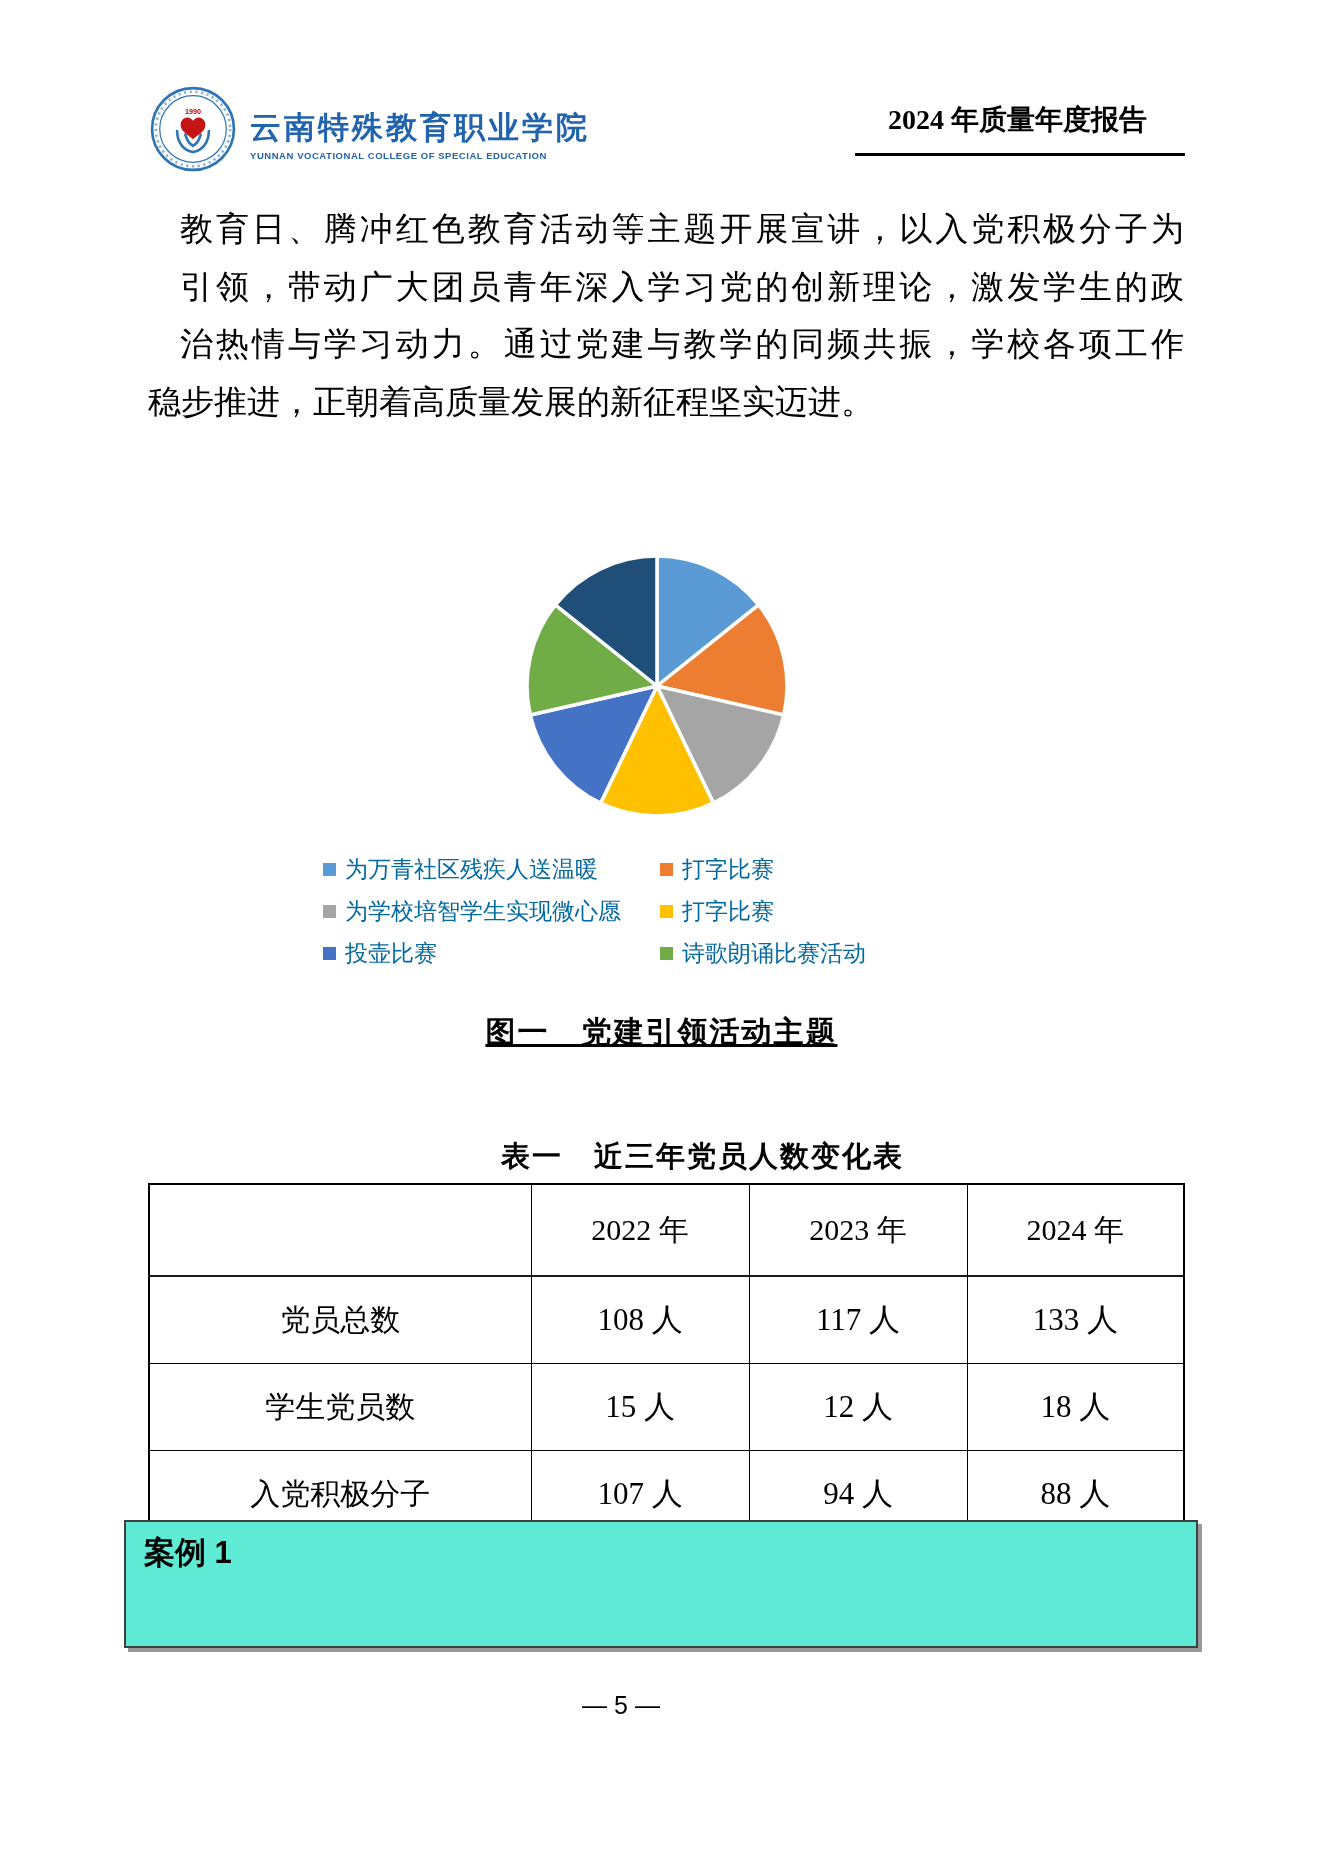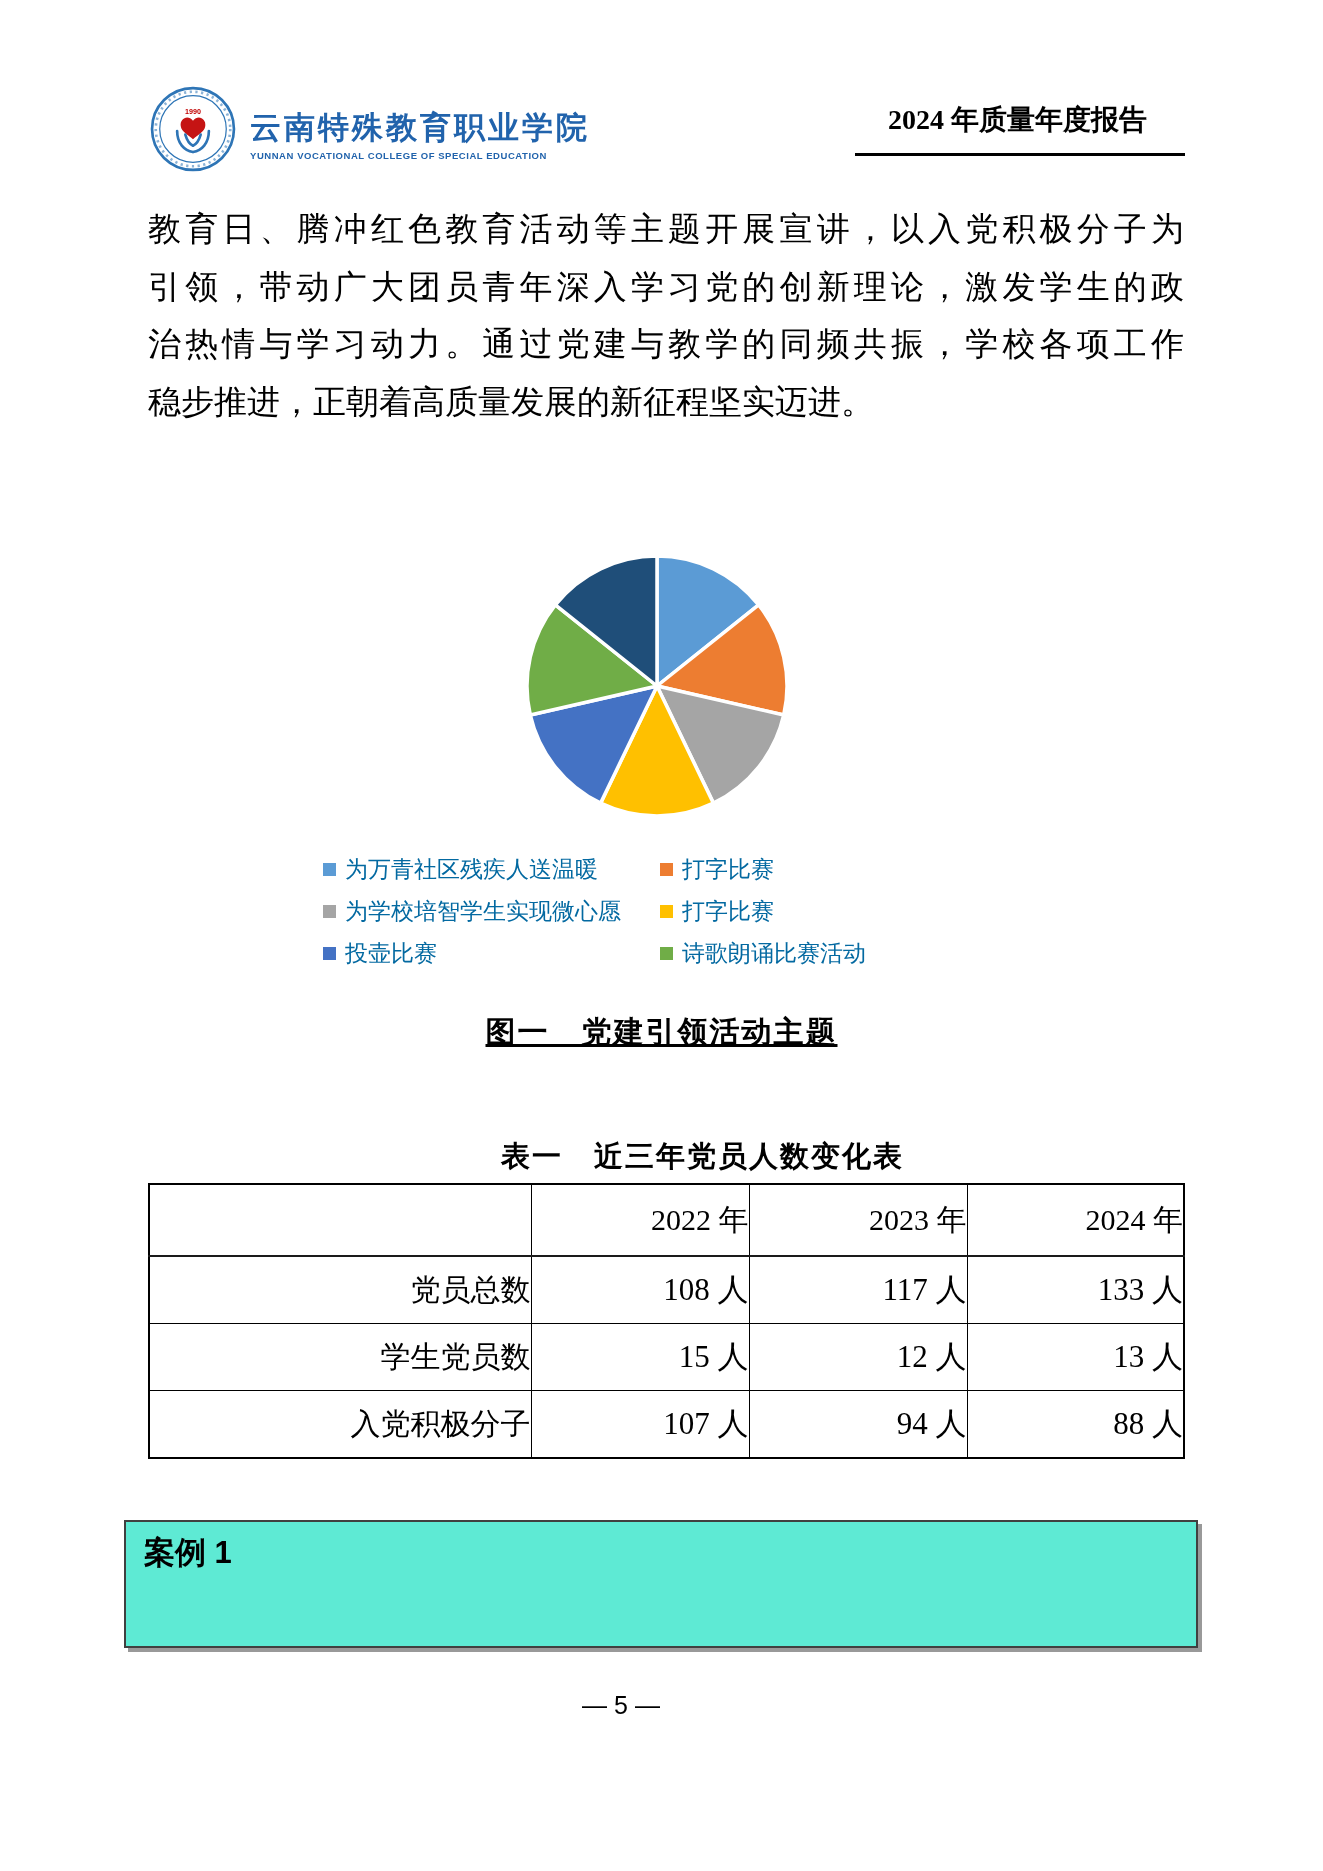--- a/index.html
+++ b/index.html
@@ -21,21 +21,21 @@
     font-size:9.5px; color:#2163AC; font-weight:700; letter-spacing:0.55px; white-space:nowrap;
   }
   .report-title {
     position:absolute; left:850px; top:101px; width:335px; text-align:center;
     font-size:28px; font-weight:700; white-space:nowrap;
   }
   .title-rule { position:absolute; left:855px; top:153px; width:330px; height:3px; background:#000; }
 
   
   .para { position:absolute; left:148px; top:201px; width:1036px; font-size:33px; line-height:57.5px; }
-  .para .jline { text-align:justify; text-align-last:justify; }
+  .para .jline { text-align:justify; text-align-last:justify;margin-left:32px; }
   .para .lline { text-align:left; }
 
   
   .pie-svg { position:absolute; left:523px; top:552px; }
   .legend {
     position:absolute; left:323px; top:853px; width:660px;
     display:grid; grid-template-columns:337px 1fr; row-gap:9px;
     font-family:"Liberation Sans", sans-serif; font-size:23px; color:#0369a1;
   }
   .legend-item { display:flex; align-items:center; height:33px; white-space:nowrap; }
@@ -49,22 +49,22 @@
   
   .table-title {
     position:absolute; left:0; top:1137px; width:1323px; text-align:center;
     font-size:29px; font-weight:600; letter-spacing:2px;padding-left:41px;
   }
   .data-table {
     position:absolute; left:148px; top:1183px; width:1035px; height:272px;
     border-collapse:collapse; table-layout:fixed; border:2.5px solid #000;
   }
   .data-table td {
-    border:1.6px solid #000; text-align:right; vertical-align:middle;
-    padding:0; font-size:30px;
+    border:1.6px solid #000; text-align:center; vertical-align:middle;
+    padding:10px; font-size:30px;
   }
   .data-table tr.head td { height:70px; border-bottom:2.5px solid #1a1a1a; }
   .data-table tr.datarow td { height:66px; }
   .data-table td.val { font-size:31px; }
 
   
   .case-box {
     position:absolute; left:124px; top:1520px; width:1074px; height:128px;
     background:#5eead4; border:2px solid #404040; box-sizing:border-box;
     box-shadow:4px 4px 0 #999999; padding:10px 0 0 18px;
@@ -163,21 +163,21 @@
     <tr class="datarow">
       <td>党员总数</td>
       <td class="val">108 人</td>
       <td class="val">117 人</td>
       <td class="val">133 人</td>
     </tr>
     <tr class="datarow">
       <td>学生党员数</td>
       <td class="val">15 人</td>
       <td class="val">12 人</td>
-      <td class="val">13 人</td>
+      <td class="val">18 人</td>
     </tr>
     <tr class="datarow">
       <td>入党积极分子</td>
       <td class="val">107 人</td>
       <td class="val">94 人</td>
       <td class="val">88 人</td>
     </tr>
   </tbody>
     </table>
 

